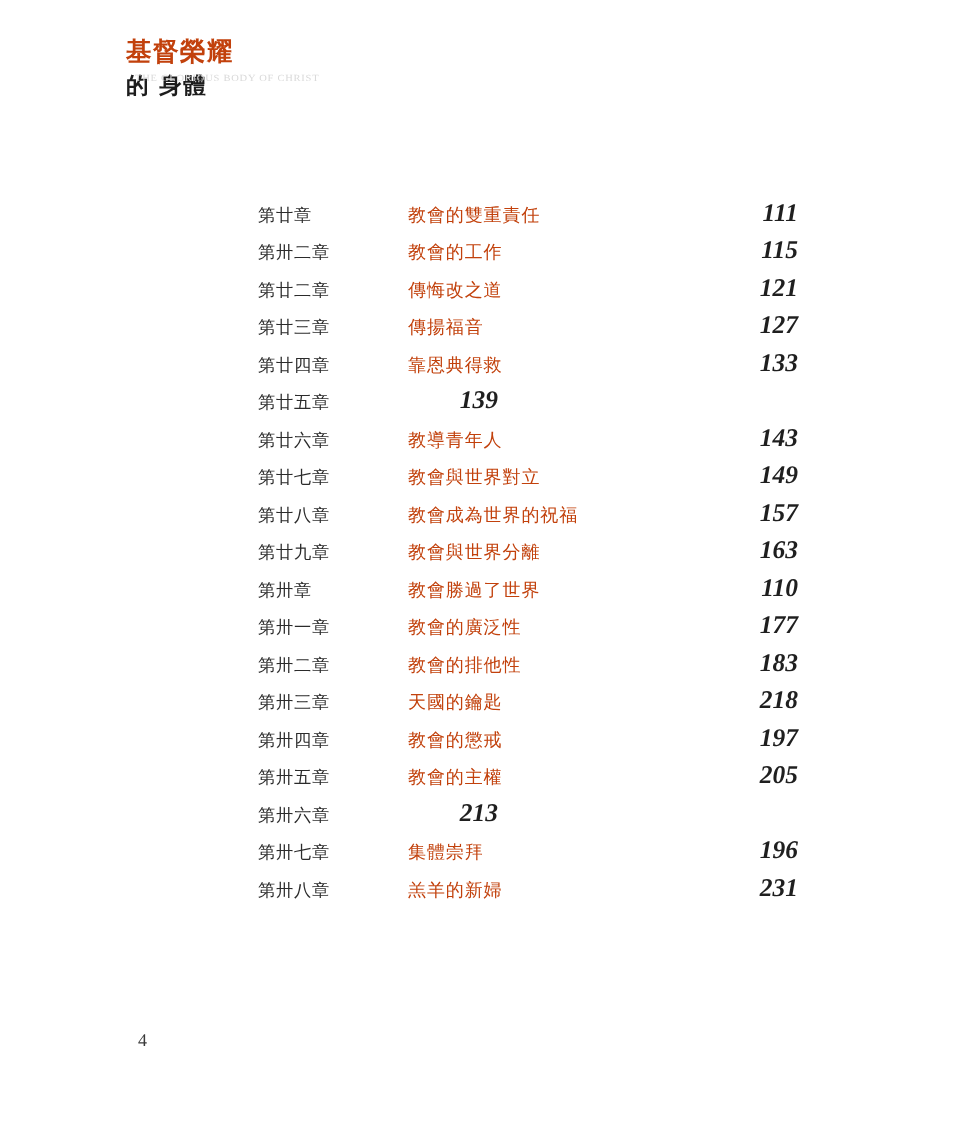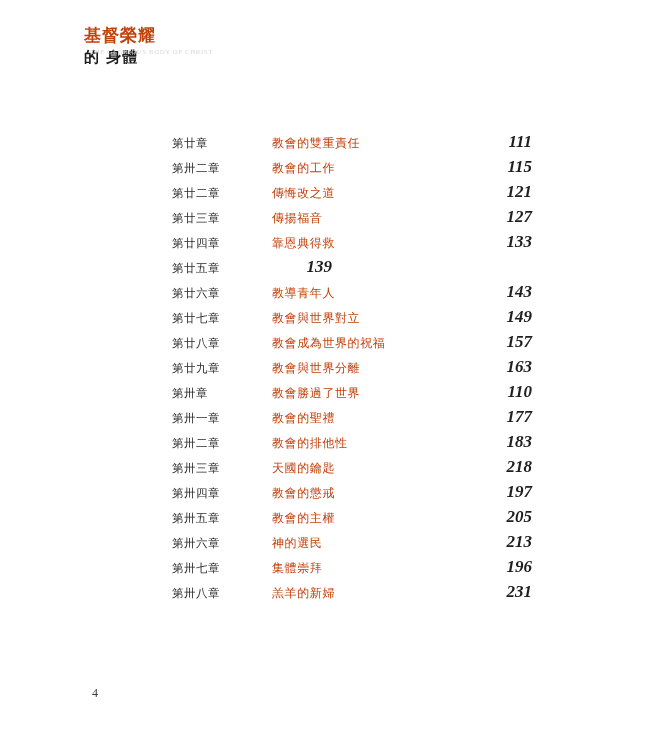--- a/index.html
+++ b/index.html
@@ -176,21 +176,21 @@
     </div>
 
     <div class="toc-row">
       <span class="col-chapter">第卅章</span>
       <span class="col-title">教會勝過了世界</span>
       <span class="col-page">110</span>
     </div>
 
     <div class="toc-row">
       <span class="col-chapter">第卅一章</span>
-      <span class="col-title">教會的聖禮</span>
+      <span class="col-title">教會的廣泛性</span>
       <span class="col-page">177</span>
     </div>
 
     <div class="toc-row">
       <span class="col-chapter">第卅二章</span>
       <span class="col-title">教會的排他性</span>
       <span class="col-page">183</span>
     </div>
 
     <div class="toc-row">
@@ -206,21 +206,20 @@
     </div>
 
     <div class="toc-row">
       <span class="col-chapter">第卅五章</span>
       <span class="col-title">教會的主權</span>
       <span class="col-page">205</span>
     </div>
 
     <div class="toc-row">
       <span class="col-chapter">第卅六章</span>
-      <span class="col-title">神的選民</span>
       <span class="col-page">213</span>
     </div>
 
     <div class="toc-row">
       <span class="col-chapter">第卅七章</span>
       <span class="col-title">集體崇拜</span>
       <span class="col-page">196</span>
     </div>
 
     <div class="toc-row">

